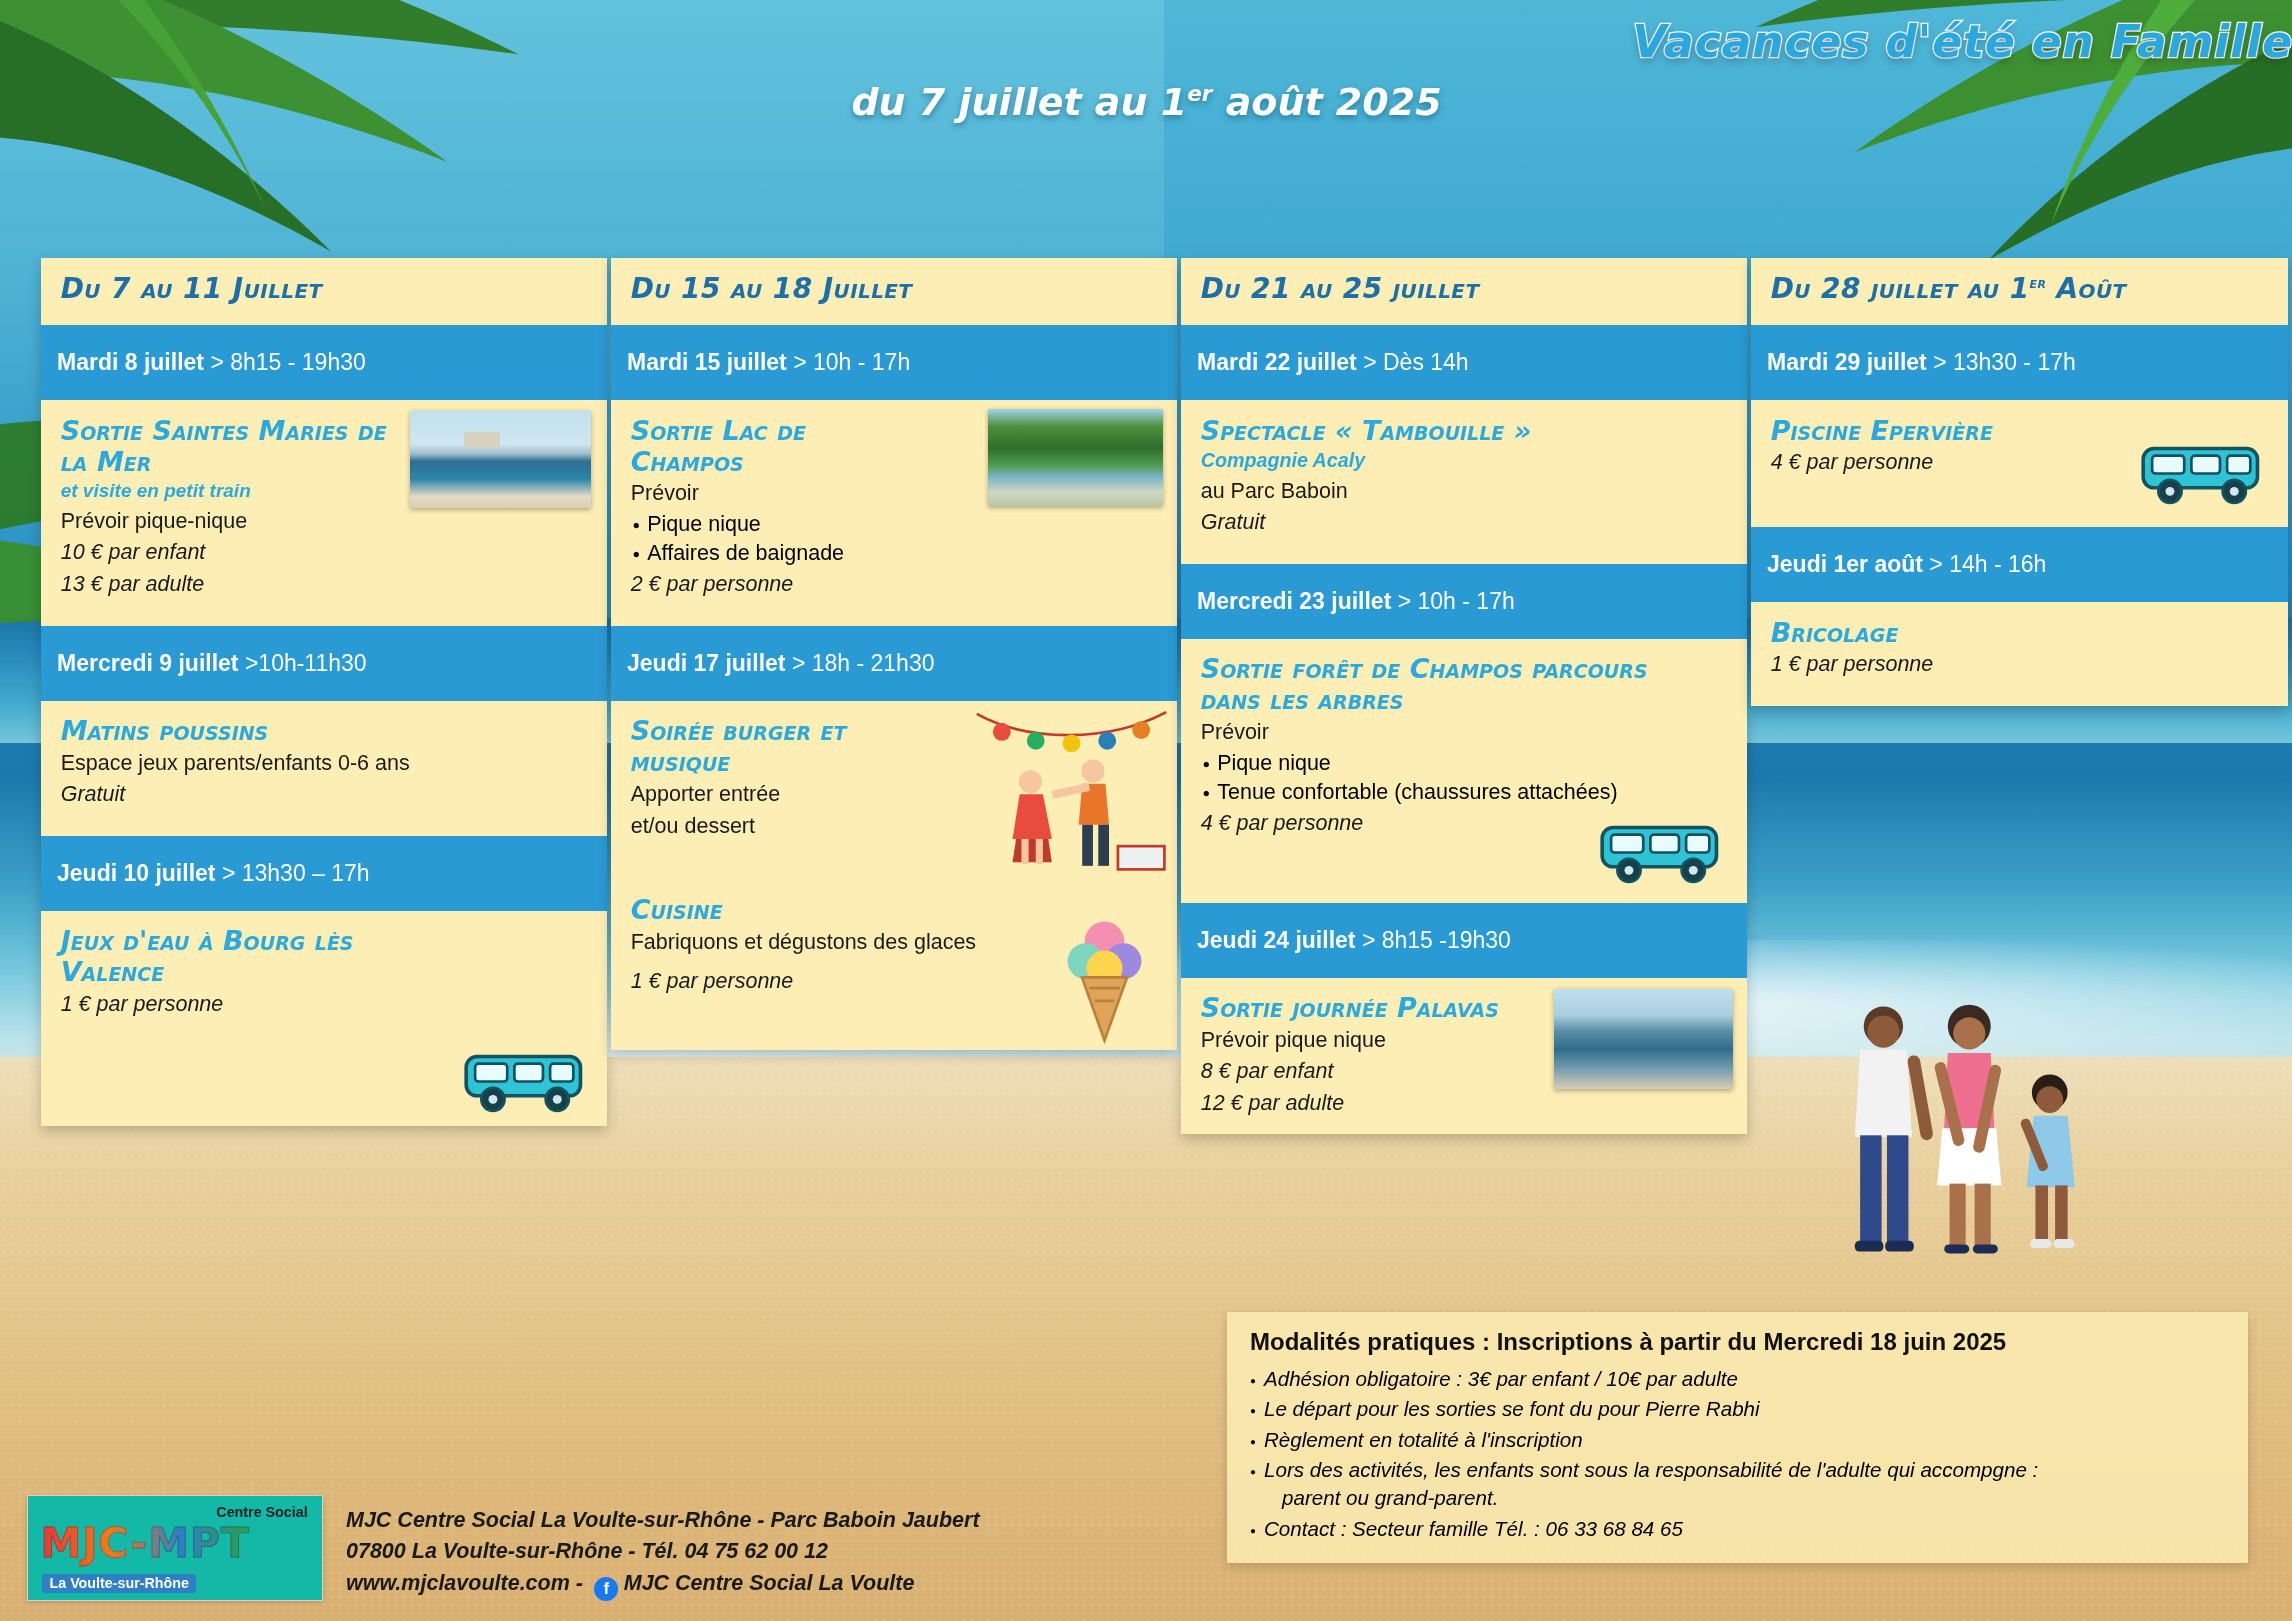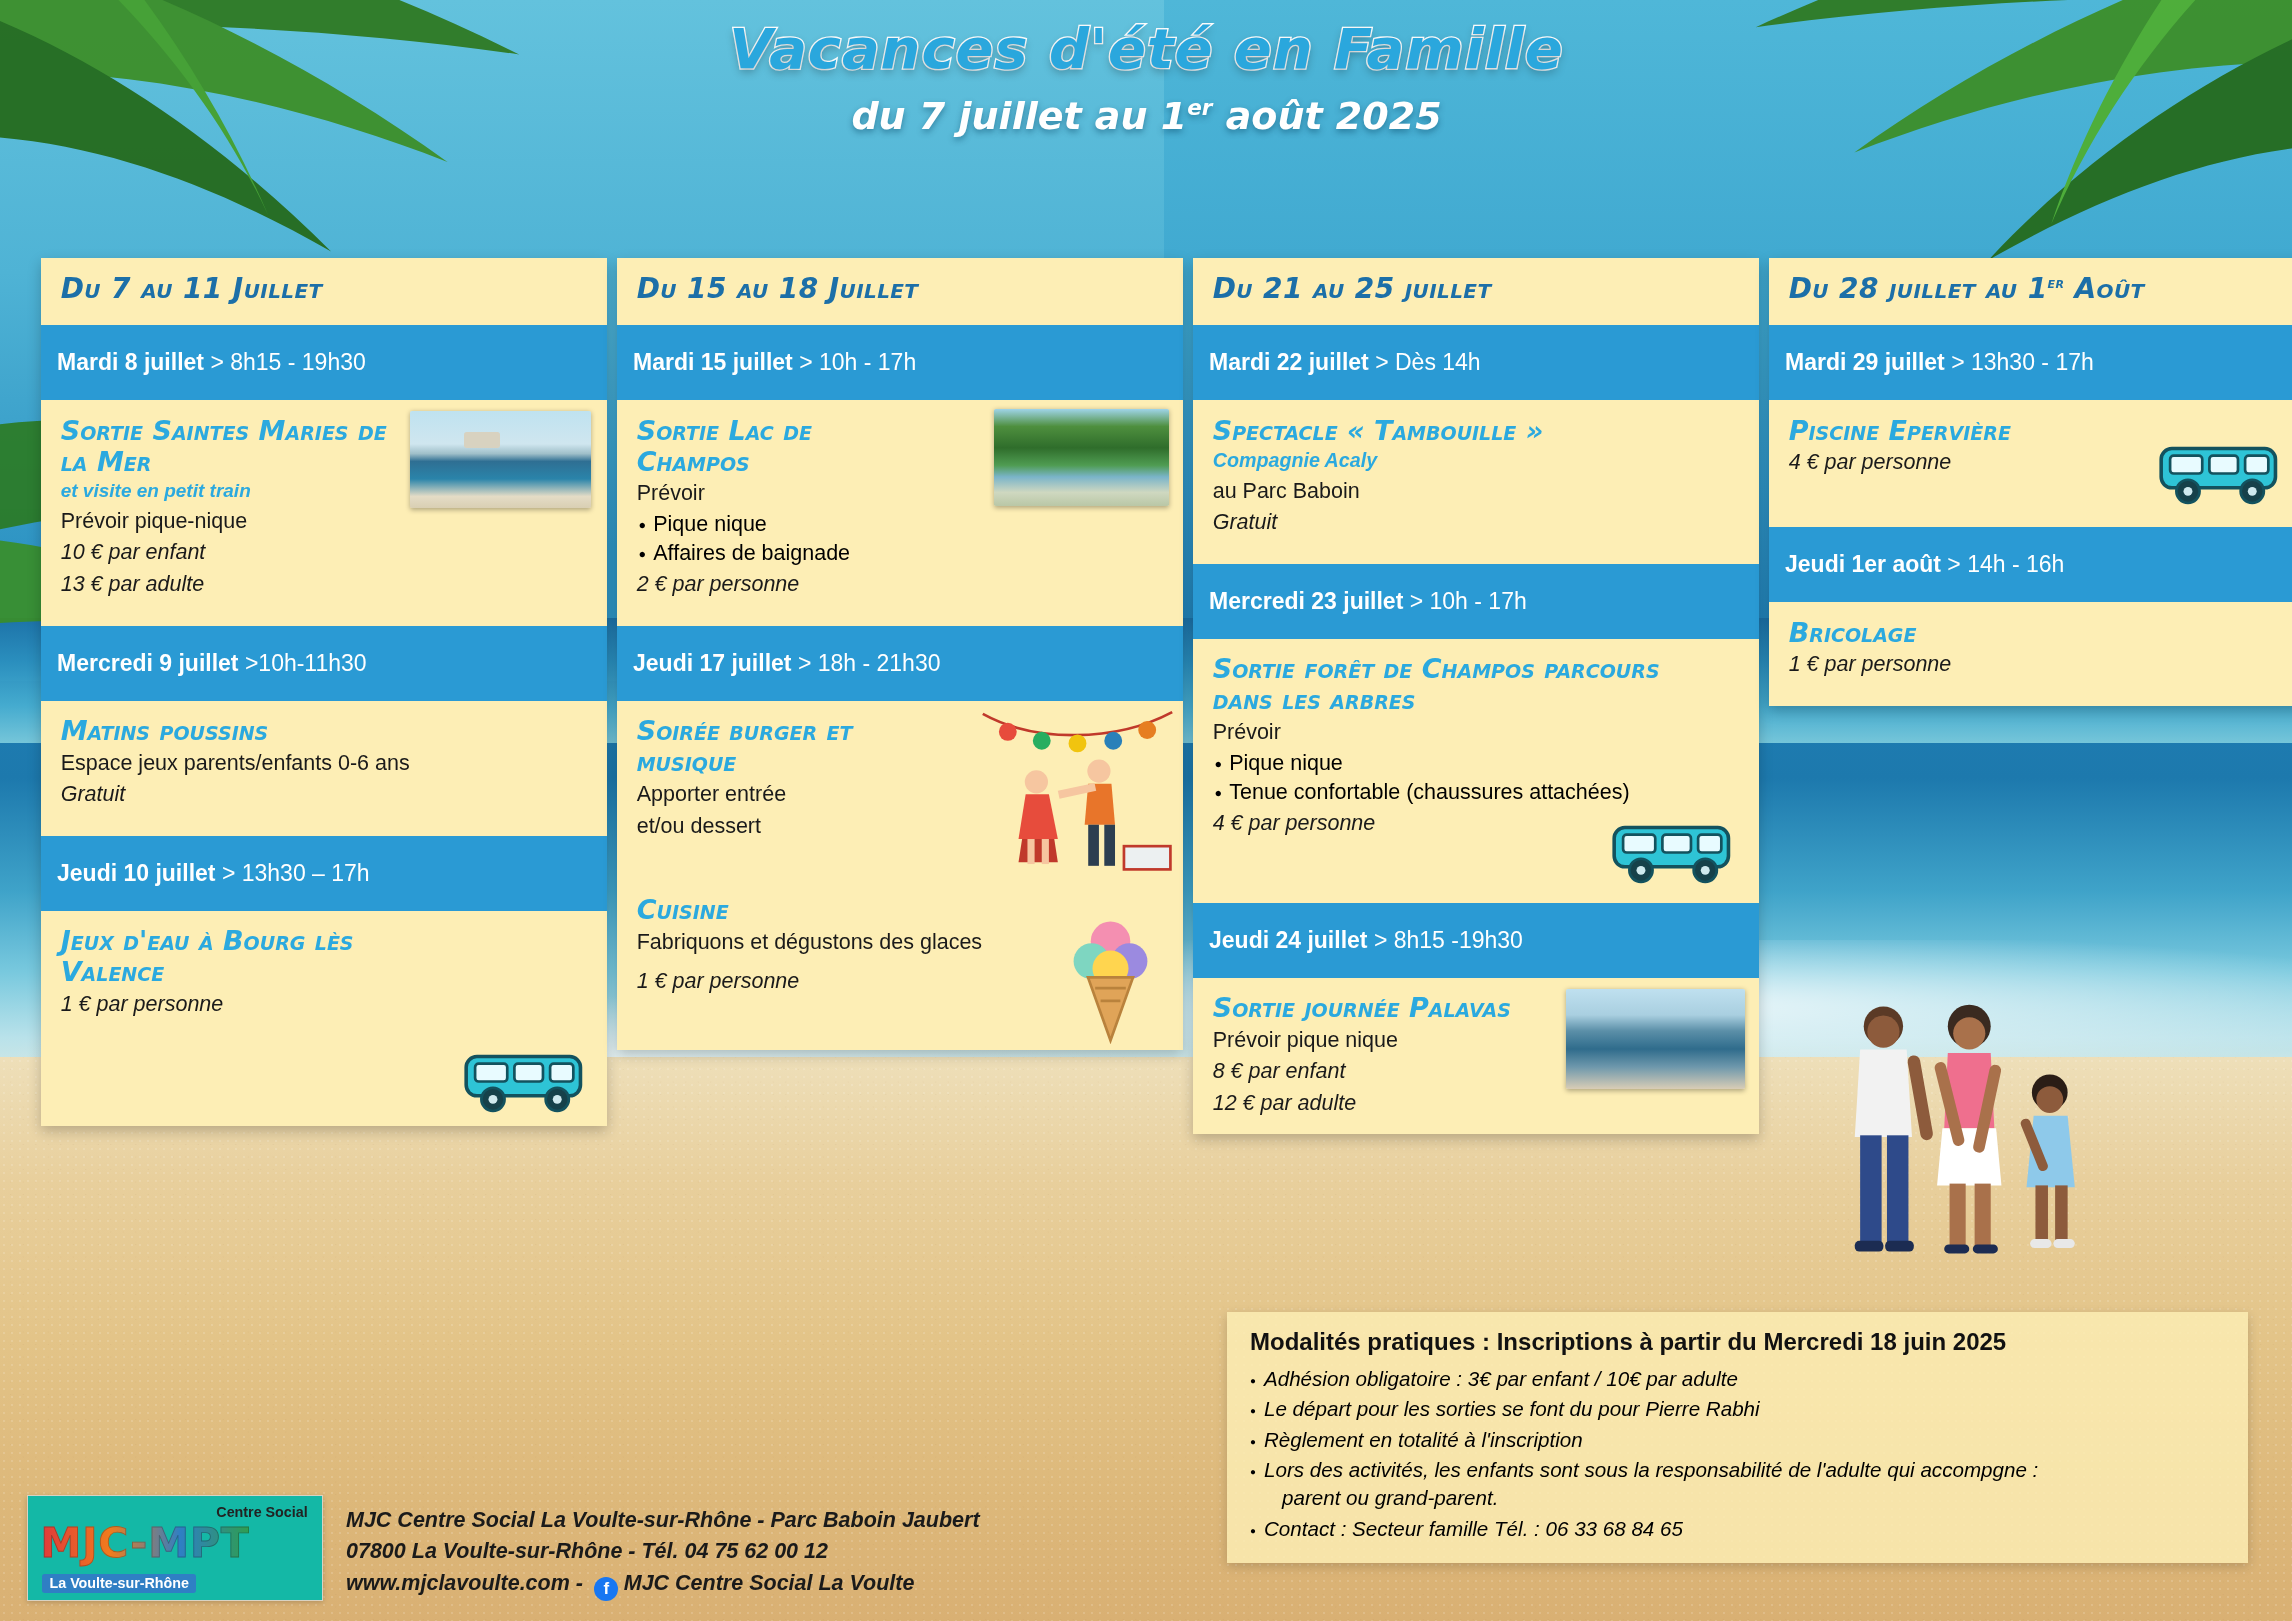--- a/index.html
+++ b/index.html
@@ -49,39 +49,40 @@
   .palm { position: absolute; pointer-events: none; }
   .palm-tl { left: -54px; top: -107px; width: 806px; height: 502px; }
   .palm-tr { right: -72px; top: -125px; width: 896px; height: 555px; }
   .palm-ml { left: -36px; top: 376px; width: 627px; height: 376px; }
 
   
   .header { position: absolute; left: 0; right: 0; top: 16px; text-align: center; z-index: 6; }
   .title {
     font-family: "DejaVu Sans", sans-serif;
     font-style: italic; font-weight: bold;
-    font-size: 56px; letter-spacing: 0.9px;
+    font-size: 44px; letter-spacing: 0.9px;
     color: #2aa7dd;
     -webkit-text-stroke: 2.7px #ffffff;
     paint-order: stroke fill;
     text-shadow: 0 3.6px 9px rgba(0,0,0,.25);
+    text-align: right;
   }
   .subtitle {
     margin-top: 12.5px;
     font-family: "DejaVu Sans", sans-serif;
     font-style: italic; font-weight: bold;
     font-size: 38px; color: #ffffff;
     text-shadow: 0 2.7px 6.3px rgba(0,60,90,.45);
   }
   .subtitle sup { font-size: 21.5px; vertical-align: super; }
 
   
   .cols {
     position: absolute; left: 41px; top: 258px; right: 36px;
-    display: flex; gap: 10px; align-items: flex-start; z-index: 5;
+    display: flex; gap: 4px; align-items: flex-start; z-index: 5;
   }
   .col { width: 566px; flex: 0 0 auto; }
   .col.c4 { width: 537px; }
 
   .card {
     background: #fdeeb5;
     box-shadow: 0 4.5px 12.5px rgba(0,0,0,.22);
   }
   .col-head {
     font-family: "DejaVu Sans", sans-serif;

